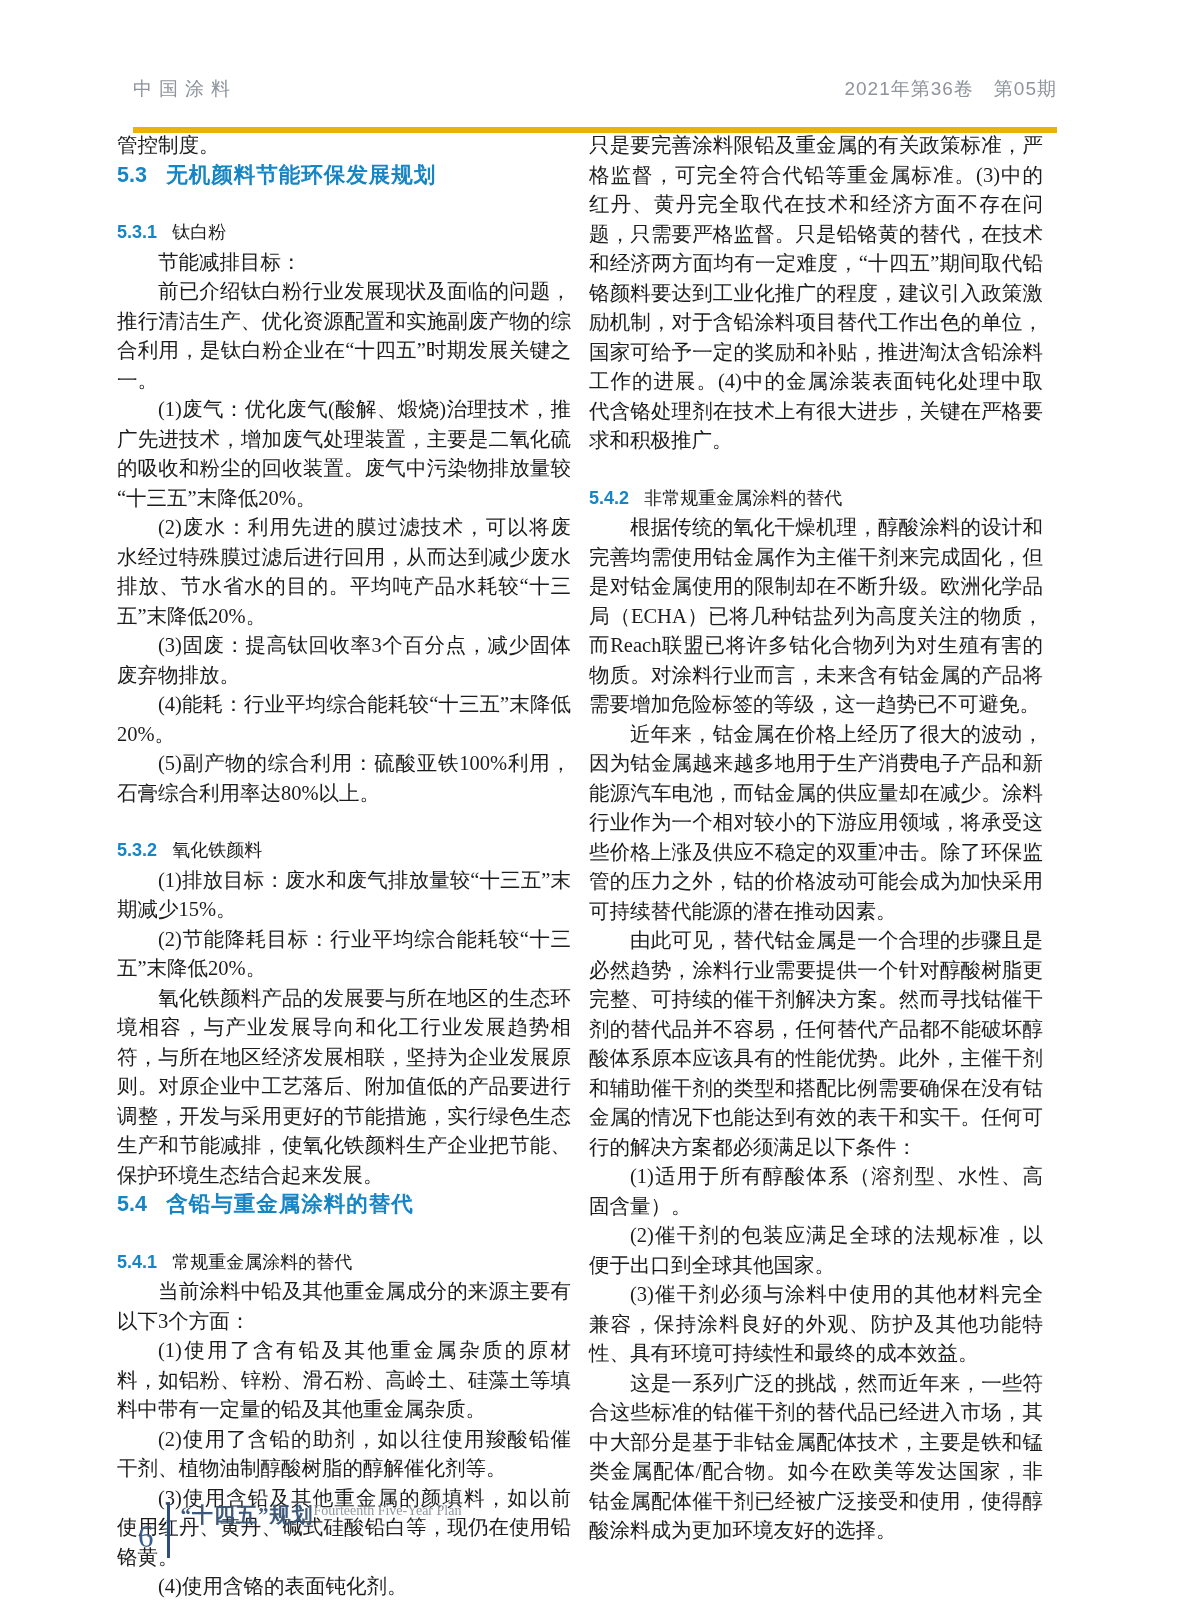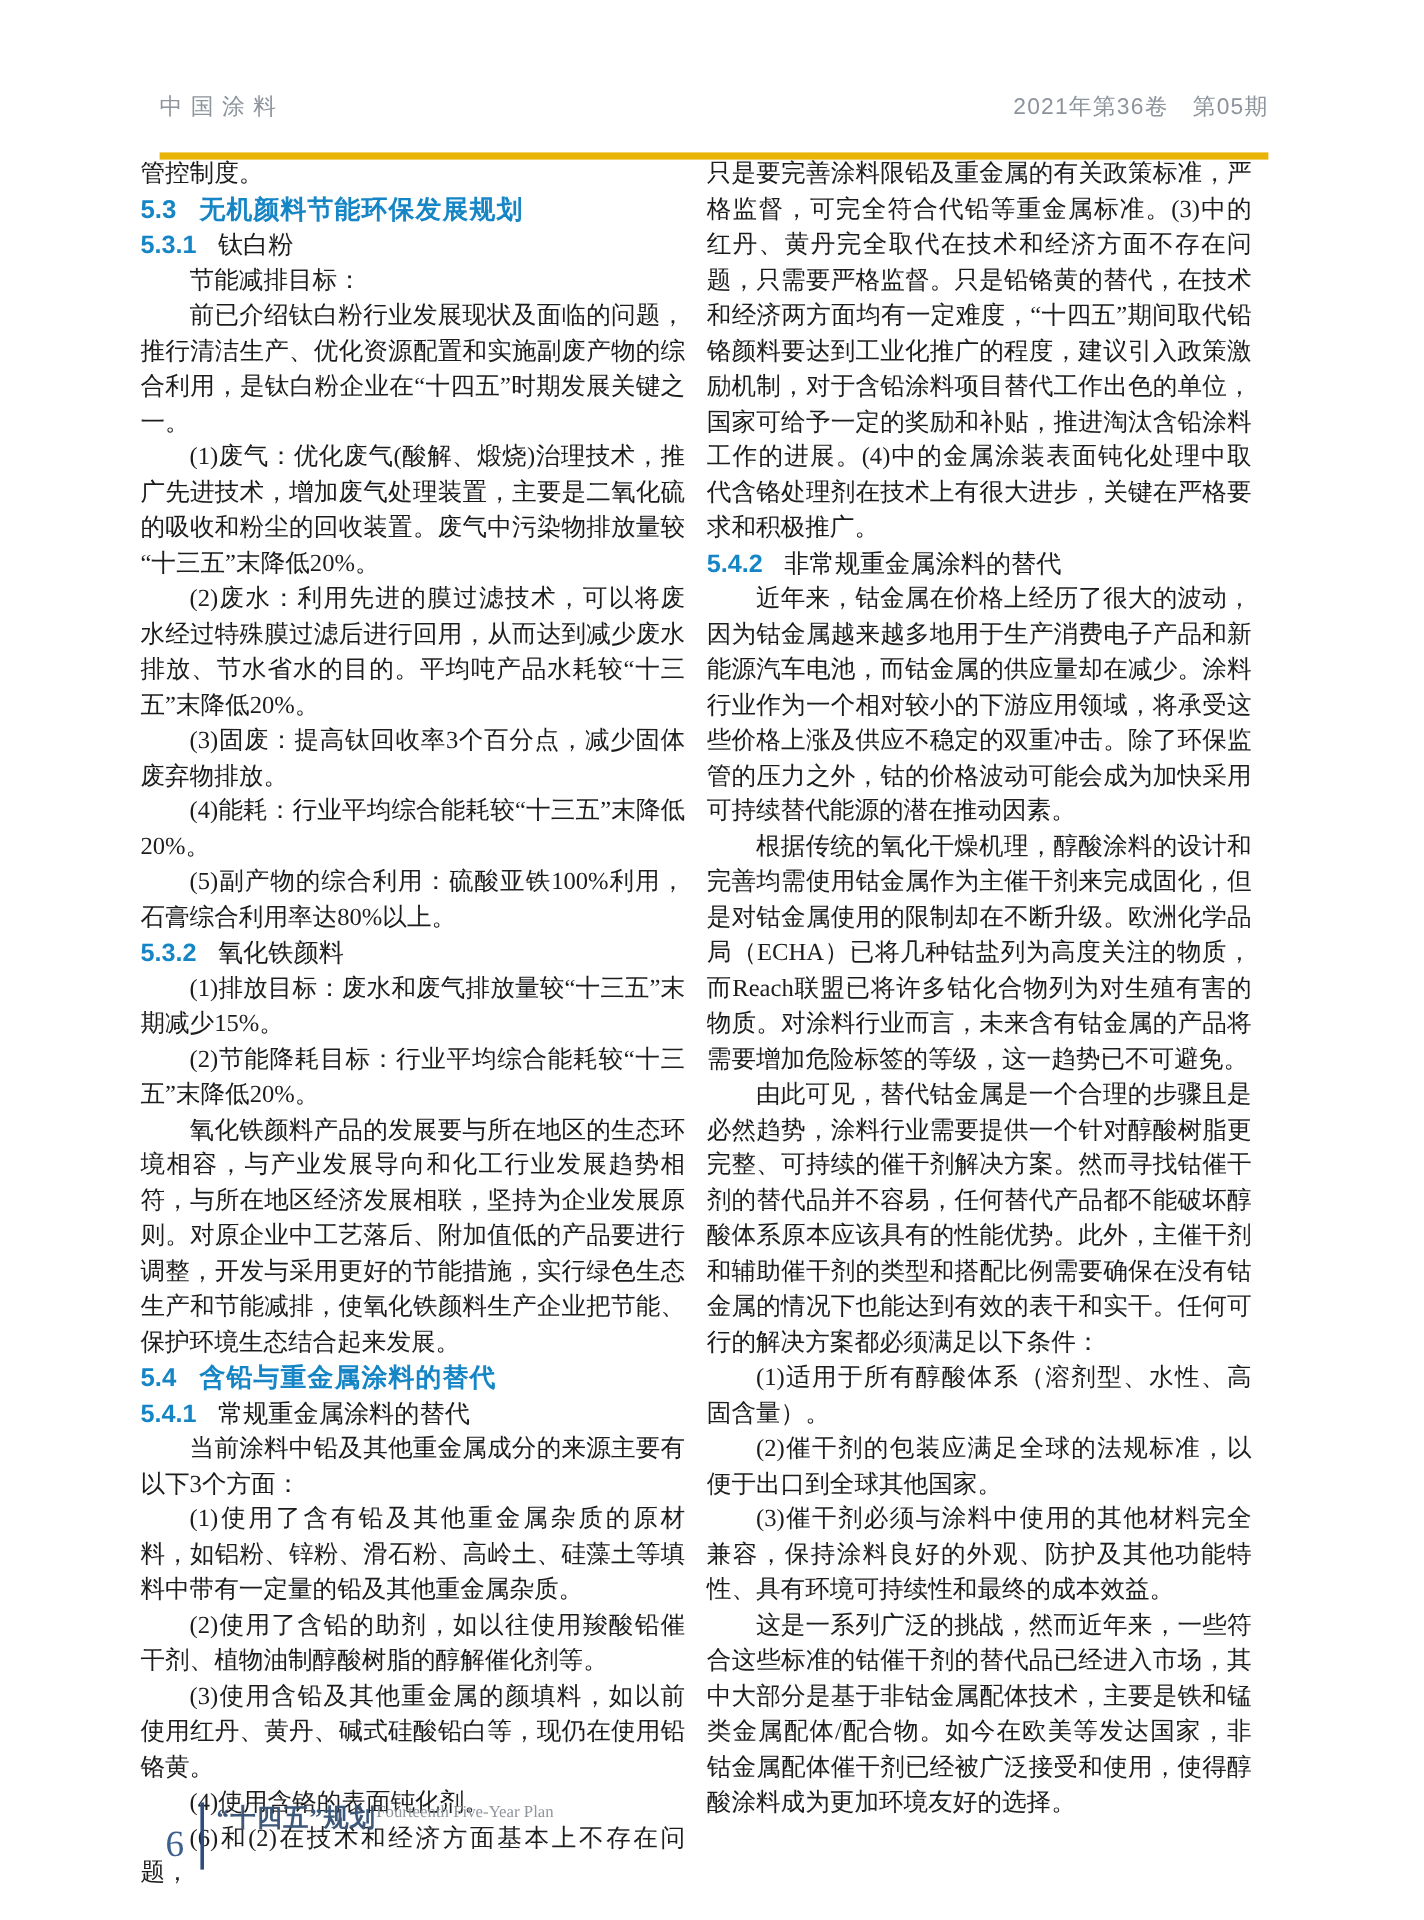--- a/index.html
+++ b/index.html
@@ -39,21 +39,21 @@
     color:#1c1c1c;
   }
   .para.indent{text-indent:2em;}
   .h2{
     line-height:29.5px;
     font-family:"Liberation Sans","DejaVu Sans",sans-serif;
     font-weight:bold;font-size:21.5px;
   }
   .h2 .hnum{color:var(--heading-blue);margin-right:0.9em;}
   .h2 .htitle{color:var(--heading-blue);letter-spacing:1px;}
-  .h3{line-height:29.5px;font-size:21px;}
+  .h3{line-height:29.5px;font-size:18px;margin-top:28px;}
   .h3 .hnum{
     font-family:"Liberation Sans","DejaVu Sans",sans-serif;
     font-weight:bold;color:var(--heading-blue);margin-right:0.85em;
   }
   .h3 .htitle{color:#1c1c1c;}
   
   .footer{
     position:absolute;left:138px;top:1502px;
     display:flex;align-items:stretch;height:56px;
   }
@@ -104,22 +104,22 @@
         <p class="para indent">当前涂料中铅及其他重金属成分的来源主要有以下3个方面：</p>
         <p class="para indent">(1)使用了含有铅及其他重金属杂质的原材料，如铝粉、锌粉、滑石粉、高岭土、硅藻土等填料中带有一定量的铅及其他重金属杂质。</p>
         <p class="para indent">(2)使用了含铅的助剂，如以往使用羧酸铅催干剂、植物油制醇酸树脂的醇解催化剂等。</p>
         <p class="para indent">(3)使用含铅及其他重金属的颜填料，如以前使用红丹、黄丹、碱式硅酸铅白等，现仍在使用铅铬黄。</p>
         <p class="para indent">(4)使用含铬的表面钝化剂。</p>
         <p class="para indent">(6)和(2)在技术和经济方面基本上不存在问题，</p>
       </div>
     <div class="col" id="col-right">
         <p class="para">只是要完善涂料限铅及重金属的有关政策标准，严格监督，可完全符合代铅等重金属标准。(3)中的红丹、黄丹完全取代在技术和经济方面不存在问题，只需要严格监督。只是铅铬黄的替代，在技术和经济两方面均有一定难度，“十四五”期间取代铅铬颜料要达到工业化推广的程度，建议引入政策激励机制，对于含铅涂料项目替代工作出色的单位，国家可给予一定的奖励和补贴，推进淘汰含铅涂料工作的进展。(4)中的金属涂装表面钝化处理中取代含铬处理剂在技术上有很大进步，关键在严格要求和积极推广。</p>
         <div class="h3"><span class="hnum">5.4.2</span><span class="htitle">非常规重金属涂料的替代</span></div>
+        <p class="para indent">根据传统的氧化干燥机理，醇酸涂料的设计和完善均需使用钴金属作为主催干剂来完成固化，但是对钴金属使用的限制却在不断升级。欧洲化学品局（ECHA）已将几种钴盐列为高度关注的物质，而Reach联盟已将许多钴化合物列为对生殖有害的物质。对涂料行业而言，未来含有钴金属的产品将需要增加危险标签的等级，这一趋势已不可避免。</p>
         <p class="para indent">近年来，钴金属在价格上经历了很大的波动，因为钴金属越来越多地用于生产消费电子产品和新能源汽车电池，而钴金属的供应量却在减少。涂料行业作为一个相对较小的下游应用领域，将承受这些价格上涨及供应不稳定的双重冲击。除了环保监管的压力之外，钴的价格波动可能会成为加快采用可持续替代能源的潜在推动因素。</p>
-        <p class="para indent">根据传统的氧化干燥机理，醇酸涂料的设计和完善均需使用钴金属作为主催干剂来完成固化，但是对钴金属使用的限制却在不断升级。欧洲化学品局（ECHA）已将几种钴盐列为高度关注的物质，而Reach联盟已将许多钴化合物列为对生殖有害的物质。对涂料行业而言，未来含有钴金属的产品将需要增加危险标签的等级，这一趋势已不可避免。</p>
         <p class="para indent">由此可见，替代钴金属是一个合理的步骤且是必然趋势，涂料行业需要提供一个针对醇酸树脂更完整、可持续的催干剂解决方案。然而寻找钴催干剂的替代品并不容易，任何替代产品都不能破坏醇酸体系原本应该具有的性能优势。此外，主催干剂和辅助催干剂的类型和搭配比例需要确保在没有钴金属的情况下也能达到有效的表干和实干。任何可行的解决方案都必须满足以下条件：</p>
         <p class="para indent">(1)适用于所有醇酸体系（溶剂型、水性、高固含量）。</p>
         <p class="para indent">(2)催干剂的包装应满足全球的法规标准，以便于出口到全球其他国家。</p>
         <p class="para indent">(3)催干剂必须与涂料中使用的其他材料完全兼容，保持涂料良好的外观、防护及其他功能特性、具有环境可持续性和最终的成本效益。</p>
         <p class="para indent">这是一系列广泛的挑战，然而近年来，一些符合这些标准的钴催干剂的替代品已经进入市场，其中大部分是基于非钴金属配体技术，主要是铁和锰类金属配体/配合物。如今在欧美等发达国家，非钴金属配体催干剂已经被广泛接受和使用，使得醇酸涂料成为更加环境友好的选择。</p>
       </div>
   </div>
 
   <div class="footer">
     <span class="page-num">6</span>

